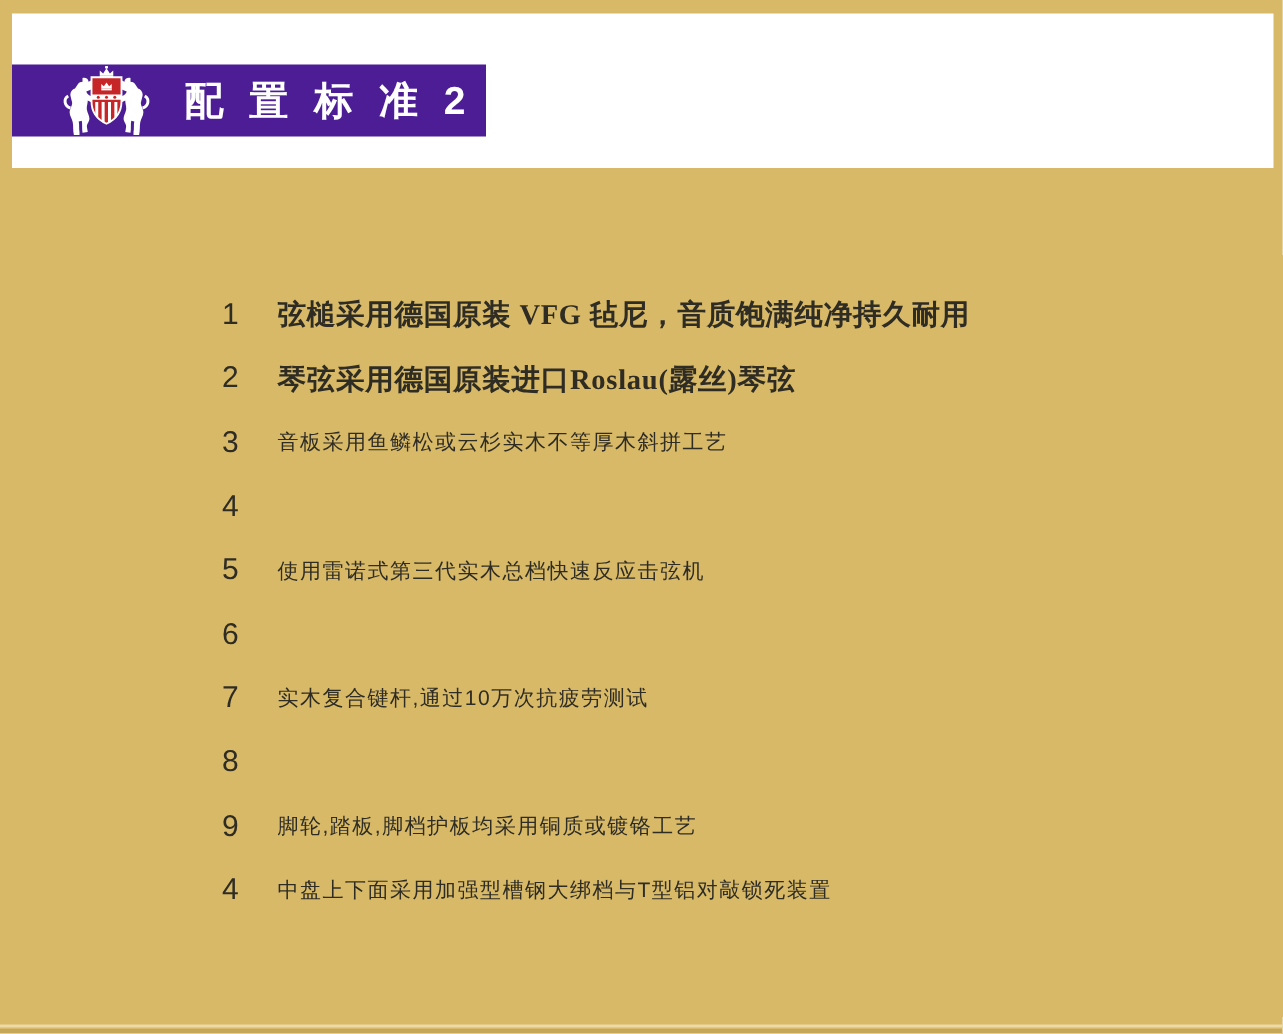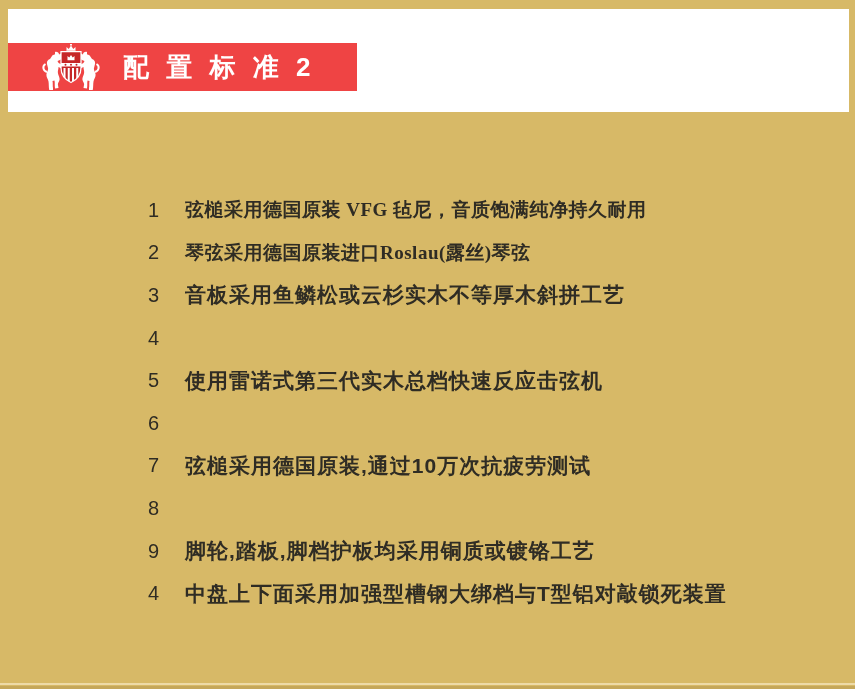--- a/index.html
+++ b/index.html
@@ -18,23 +18,23 @@
     top: 9px;
     width: 841px;
     height: 103px;
     background: #ffffff;
   }
   
   .banner {
     position: absolute;
     left: 0;
     top: 34px;
-    width: 349px;
+    width: 316px;
     height: 48px;
-    background: #ef4444;
+    background: #4c1d95;
     display: flex;
     align-items: center;
   }
   .crest {
     width: 64px;
     height: 46px;
     margin-left: 31px;
     flex: none;
   }
   .banner-title {
@@ -56,22 +56,22 @@
     align-items: center;
     height: 42.6px;
     color: #2f2c24;
   }
   .item-num {
     width: 37px;
     flex: none;
     font-size: 20px;
   }
   .item-text {
-    font-size: 21px;
-    font-weight: 700;
+    font-size: 14px;
+    font-weight: 400;
     letter-spacing: 1px;
     white-space: nowrap;
   }
   
   div.list-item:nth-of-type(1) .item-text,
   div.list-item:nth-of-type(2) .item-text {
     font-family: "Liberation Serif", "DejaVu Serif", serif;
     font-weight: 700;
     font-size: 19px;
     letter-spacing: 0.5px;
@@ -180,21 +180,21 @@
         <span class="item-num">5</span>
         <span class="item-text">使用雷诺式第三代实木总档快速反应击弦机</span>
       </div>
 
       <div class="list-item">
         <span class="item-num">6</span>
       </div>
 
       <div class="list-item">
         <span class="item-num">7</span>
-        <span class="item-text">弦槌采用德国原装,通过10万次抗疲劳测试</span>
+        <span class="item-text">实木复合键杆,通过10万次抗疲劳测试</span>
       </div>
 
       <div class="list-item">
         <span class="item-num">8</span>
       </div>
 
       <div class="list-item">
         <span class="item-num">9</span>
         <span class="item-text">脚轮,踏板,脚档护板均采用铜质或镀铬工艺</span>
       </div>

